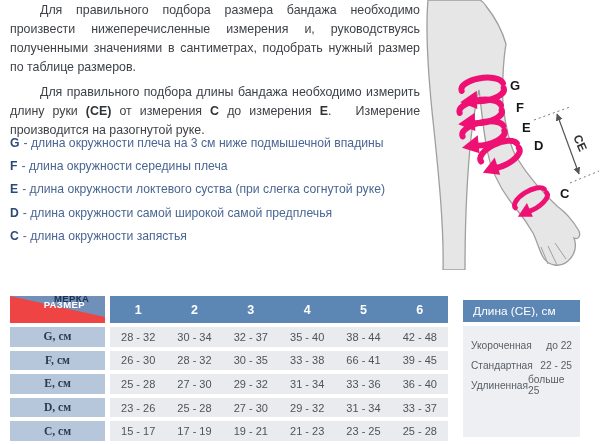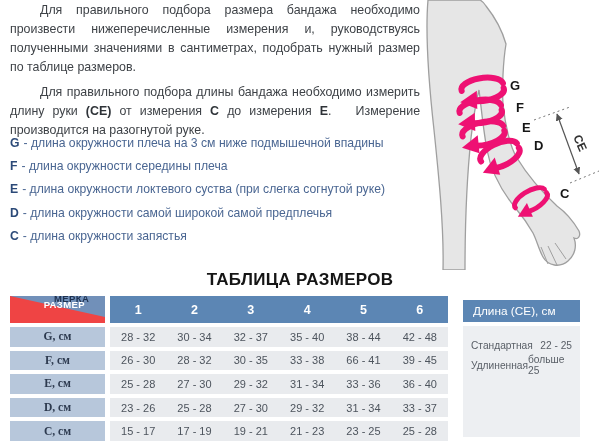--- a/index.html
+++ b/index.html
@@ -139,21 +139,20 @@
       <text class="lbl" x="114" y="150">D</text>
       <text class="lbl" x="140" y="198">C</text>
 
       <path d="M 114,120 L 150,107" stroke="#777" stroke-width="1" stroke-dasharray="2,3" fill="none"></path>
       <path d="M 150,183 L 179,171" stroke="#777" stroke-width="1" stroke-dasharray="2,3" fill="none"></path>
       <line x1="137" y1="114" x2="159" y2="174" stroke="#555" stroke-width="1.2" marker-start="url(#ah)" marker-end="url(#ah)"></line>
       <text class="ce-lbl" transform="translate(153,137) rotate(66)">СЕ</text>
     </svg>
   </div>
 
-  <div class="tbl-title">ТАБЛИЦА РАЗМЕРОВ</div>
 
   <div class="size-table">
     <div class="tr">
       <div class="corner">
         <div class="dark"></div>
         <span class="top-label">РАЗМЕР</span>
         <span class="bot-label">МЕРКА</span>
       </div>
       <div class="head-band">
         <div class="hc">1</div>
@@ -223,20 +222,24 @@
         <div class="c">23 - 25</div>
         <div class="c">25 - 28</div>
       </div>
     </div>
   </div>
 
   <div class="panel">
     <div class="panel-head">Длина (СЕ), см</div>
     <div class="panel-body">
       <div class="p-row">
+        <span>Укороченная</span>
+        <span>до 22</span>
+      </div>
+      <div class="p-row">
         <span>Стандартная</span>
         <span>22 - 25</span>
       </div>
       <div class="p-row">
         <span>Удлиненная</span>
         <span>больше 25</span>
       </div>
     </div>
   </div>
 

